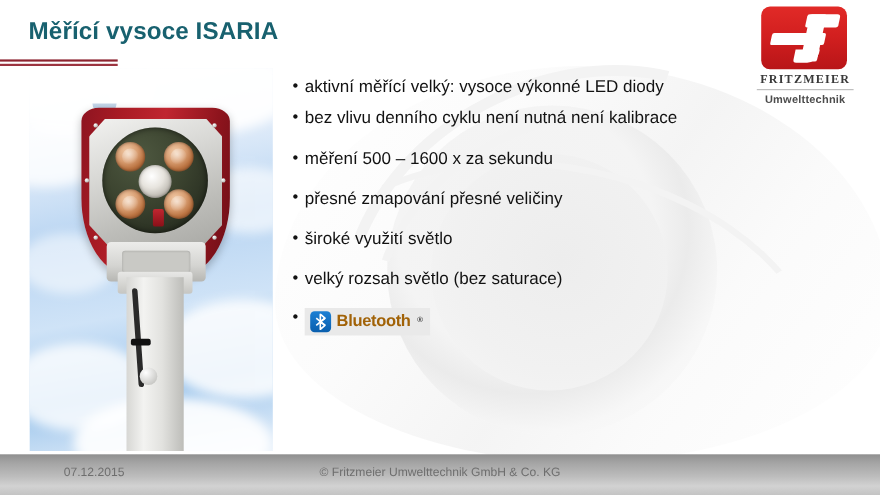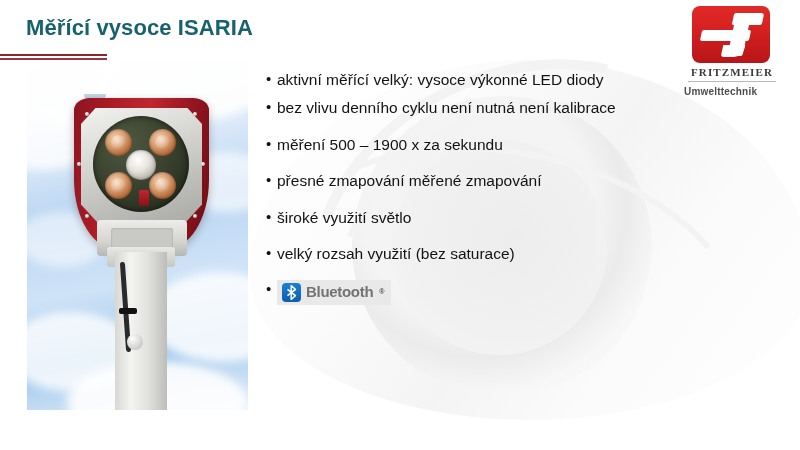--- a/index.html
+++ b/index.html
@@ -77,21 +77,21 @@
     position:absolute;left:9px;top:24px;width:20px;height:11px;background:#fff;
     transform:skewX(-12deg);border-radius:2px;
   }
   .logo-name{
     position:absolute;left:0;top:60px;width:96px;text-align:center;
     font-family:"Liberation Serif", serif;font-weight:bold;
     font-size:11px;letter-spacing:1.1px;color:#3a3a3a;
   }
   .logo-divider{position:absolute;left:4px;top:75px;width:88px;height:1px;background:#b9b9b9;}
   .logo-sub{
-    position:absolute;left:0;top:80px;width:96px;text-align:left;
+    position:absolute;left:0;top:80px;width:96px;text-align:center;
     font-size:10px;font-weight:bold;color:#4d4d4d;letter-spacing:.2px;
   }
 
   
   .photo{
     position:absolute;left:27px;top:62px;width:221px;height:348px;
     overflow:hidden;
     background:linear-gradient(170deg,#ffffff 0%,#e9f1fb 18%,#b9d5f2 42%,#cfe3f7 62%,#9ec6ec 80%,#e8f1fb 100%);
   }
   .cloud{position:absolute;background:#ffffff;border-radius:50%;filter:blur(5px);opacity:.92;}
@@ -201,21 +201,21 @@
   .bt-ico{
     width:19px;height:19px;border-radius:4px;
     background:linear-gradient(180deg,#1b7fd4 0%,#0a5fae 100%);
     position:relative;flex:0 0 19px;
   }
   .bt-ico .rune{
     position:absolute;left:0;top:0;width:100%;height:100%;
     display:flex;align-items:center;justify-content:center;
   }
   .bt-word{
-    font-size:15px;font-weight:bold;color:#737373;letter-spacing:-.3px;
+    font-size:15px;font-weight:bold;color:#a16207;letter-spacing:-.3px;
     font-family:"Liberation Sans", sans-serif;
   }
   .bt-reg{font-size:7px;color:#222;vertical-align:super;margin-left:1px;}
 
   
   .footer{
     position:absolute;left:0;bottom:0;width:800px;height:37px;
     background:linear-gradient(180deg,#8f8f8f 0%,#a5a5a5 22%,#bdbdbd 55%,#d2d2d2 78%,#c4c4c4 100%);
   }
   .footer .ftxt{
@@ -299,36 +299,36 @@
     </div>
 
 
     <div class="bl">
       <span class="dot">•</span>
       <span class="tx">bez vlivu denního cyklu není nutná není kalibrace</span>
     </div>
 
     <div class="bl">
       <span class="dot">•</span>
-      <span class="tx">měření 500 – 1900 x za sekundu</span>
-    </div>
-
-    <div class="bl">
-      <span class="dot">•</span>
-      <span class="tx">přesné zmapování měřené zmapování</span>
+      <span class="tx">měření 500 – 1600 x za sekundu</span>
+    </div>
+
+    <div class="bl">
+      <span class="dot">•</span>
+      <span class="tx">přesné zmapování přesné veličiny</span>
     </div>
 
     <div class="bl">
       <span class="dot">•</span>
       <span class="tx">široké využití světlo</span>
     </div>
 
     <div class="bl">
       <span class="dot">•</span>
-      <span class="tx">velký rozsah využití (bez saturace)</span>
+      <span class="tx">velký rozsah světlo (bez saturace)</span>
     </div>
 
     <div class="bl bt">
       <span class="dot">•</span>
       <span class="tx">
         <span class="btbadge">
           <span class="bt-ico">
             <span class="rune">
               <svg width="12" height="15" viewBox="0 0 12 15" aria-hidden="true">
                 <path d="M5.2 0.6 L9.4 4.3 L5.2 7.5 L5.2 0.6 Z M5.2 7.5 L9.4 10.7 L5.2 14.4 L5.2 7.5 Z" fill="none" stroke="#ffffff" stroke-width="1.5" stroke-linejoin="round"></path>
@@ -338,14 +338,19 @@
             </span>
           </span>
           <span class="bt-word">Bluetooth</span>
           <span class="bt-reg">®</span>
         </span>
       </span>
     </div>
 
   </div>
 
+  <div class="footer">
+    <div class="ftxt f-date">07.12.2015</div>
+    <div class="ftxt f-copy">© Fritzmeier Umwelttechnik GmbH &amp; Co. KG</div>
+    <div class="ftxt f-page">15</div>
+  </div>
 
 </div>
 
 </body></html>

